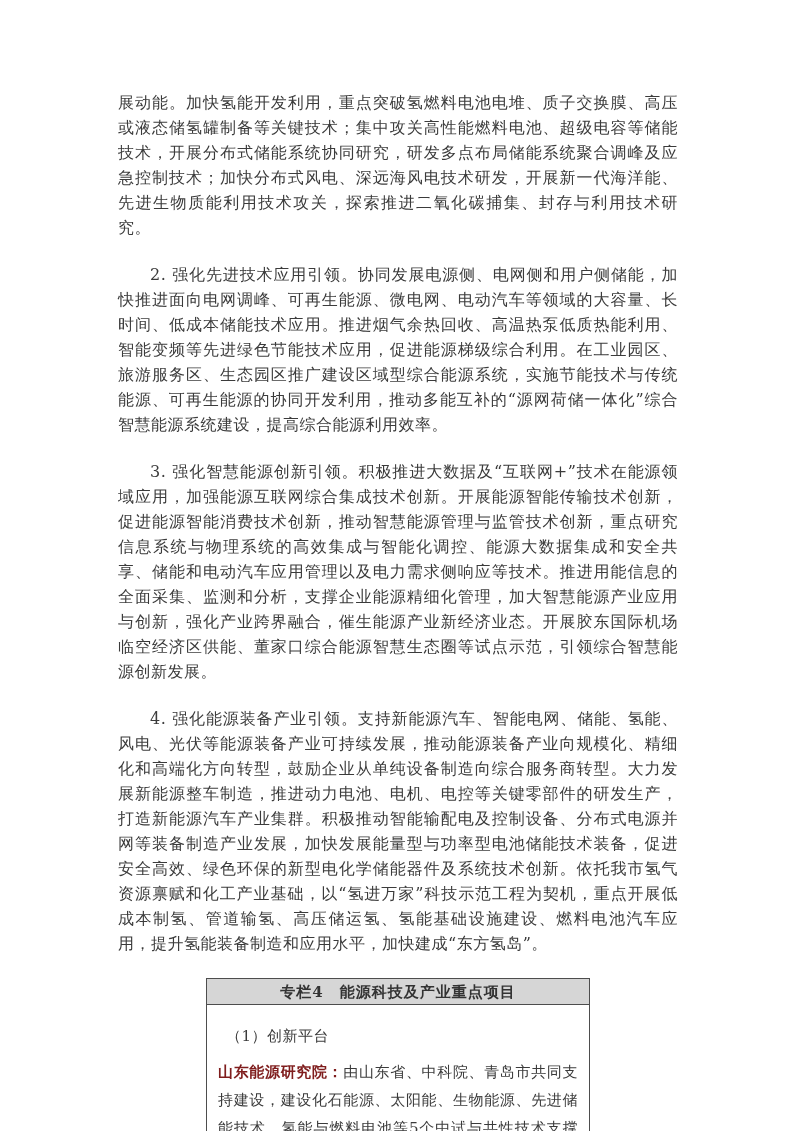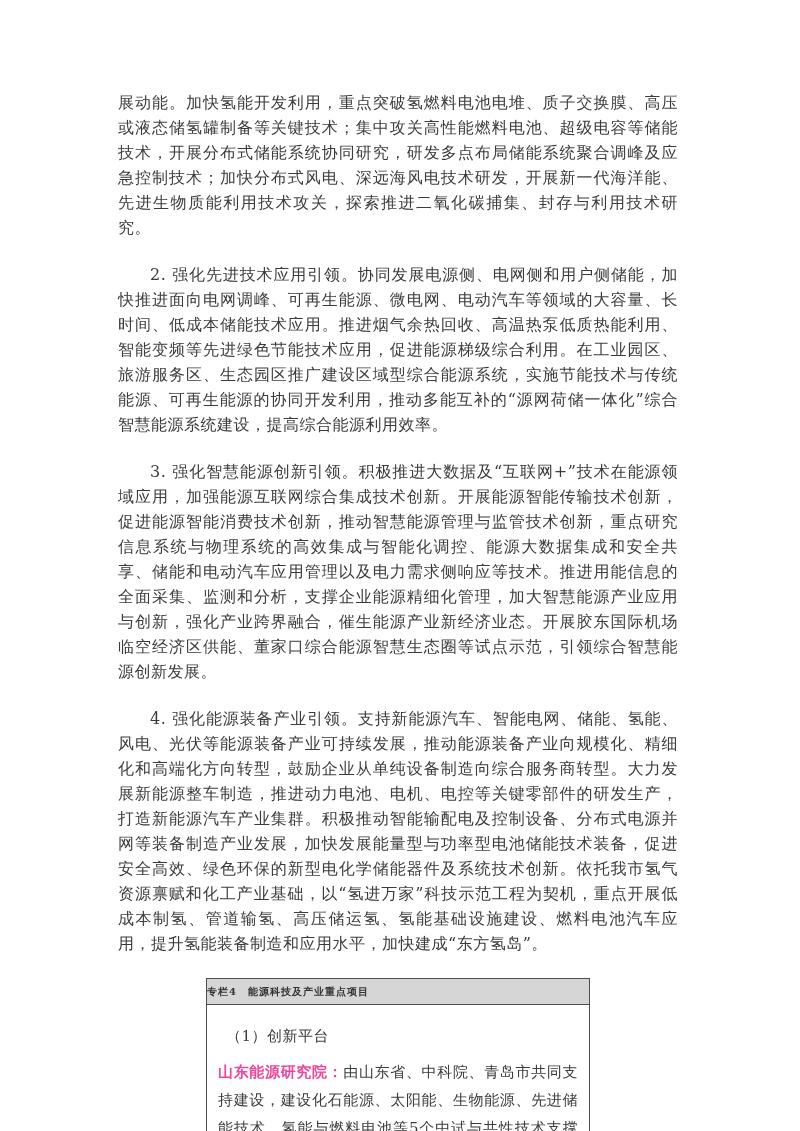--- a/index.html
+++ b/index.html
@@ -37,23 +37,23 @@
   }
   .callout {
     width: 384px;
     margin: 14px auto 0 auto;
     border: 1px solid var(--box-border, #4d4d4d);
     box-sizing: border-box;
   }
   .callout-header {
     background: var(--box-header-bg, #d6d6d6);
     border-bottom: 1px solid var(--box-border, #4d4d4d);
-    text-align: left;
+    text-align: center;
     font-weight: bold;
-    font-size: 10px;
+    font-size: 15px;
     line-height: 22px;
     padding: 2px 0 1px 0;
     color: #333333;
     letter-spacing: 1px;
   }
   .callout-body {
     padding: 9px 11px 10px 11px;
     font-size: 15px;
     line-height: 28px;
     text-align: justify;
@@ -61,21 +61,21 @@
     letter-spacing: 0.5px;
   }
   .callout-label {
     margin: 8px;
   }
   .callout-entry {
     margin: 0;
   }
   .callout-entry .term {
     font-weight: bold;
-    color: #ec4899;
+    color: #7f1d1d;
   }
 </style>
 </head>
 <body>
 
 <div class="page">
   <div class="content">
 
     <p class="para no-indent">展动能。加快氢能开发利用，重点突破氢燃料电池电堆、质子交换膜、高压或液态储氢罐制备等关键技术；集中攻关高性能燃料电池、超级电容等储能技术，开展分布式储能系统协同研究，研发多点布局储能系统聚合调峰及应急控制技术；加快分布式风电、深远海风电技术研发，开展新一代海洋能、先进生物质能利用技术攻关，探索推进二氧化碳捕集、封存与利用技术研究。</p>
 

